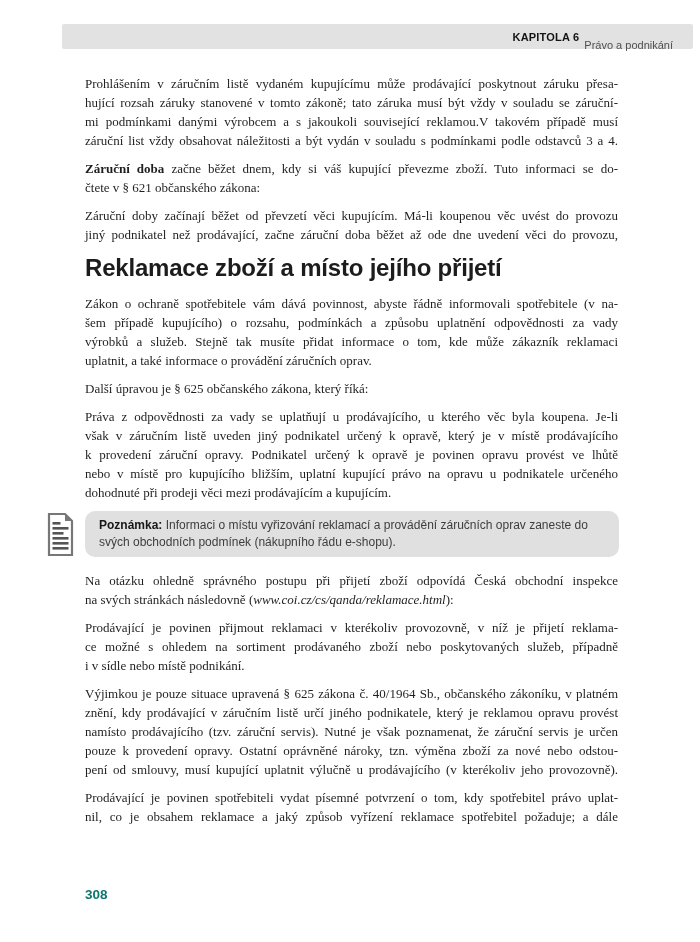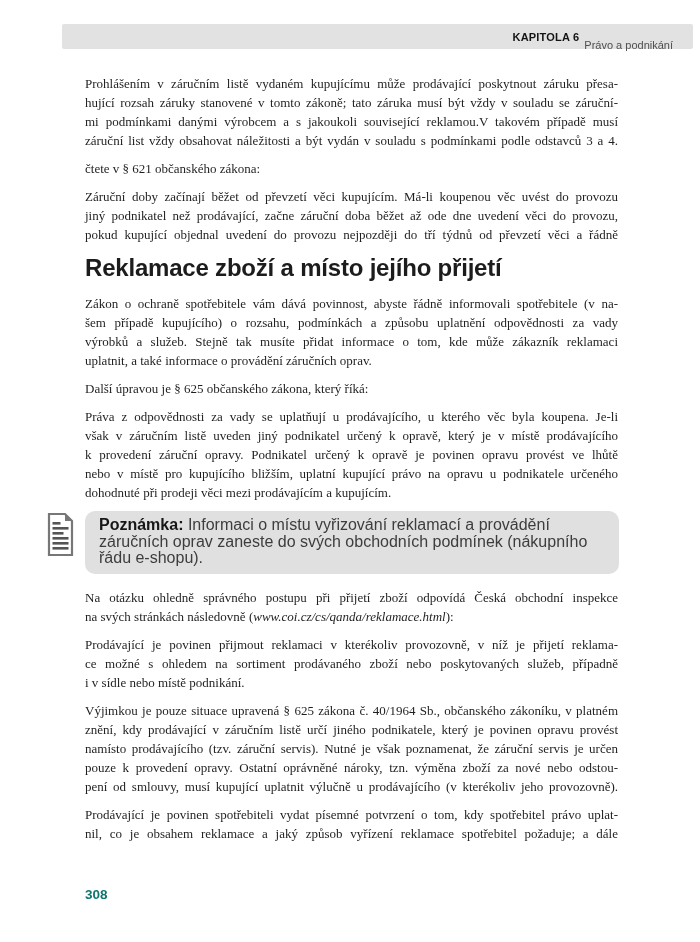--- a/index.html
+++ b/index.html
@@ -58,21 +58,21 @@
   
   .note-row { position: relative; margin: 5px 0 14px 0; }
   .note-box {
     box-sizing: border-box;
     width: 534px;
     min-height: 42px;
     background: #e0e0e0;
     border-radius: 10px;
     padding: 6px 16px 7px 14px;
     font-family: "Liberation Sans", sans-serif;
-    font-size: 16px;
+    font-size: 12px;
     line-height: 16.5px;
     color: #3d3d3d;
   }
   .note-box .note-label { font-weight: bold; color: #161616; }
   .note-icon {
     position: absolute;
     left: -38px; top: 1px;
     width: 27px; height: 45px;
   }
 
@@ -98,27 +98,27 @@
   <div class="body-flow">
 
     <div class="para">
       <div class="ln">Prohlášením v záručním listě vydaném kupujícímu může prodávající poskytnout záruku přesa-</div>
       <div class="ln">hující rozsah záruky stanovené v tomto zákoně; tato záruka musí být vždy v souladu se záruční-</div>
       <div class="ln">mi podmínkami danými výrobcem a s jakoukoli související reklamou.V takovém případě musí</div>
       <div class="ln">záruční list vždy obsahovat náležitosti a být vydán v souladu s podmínkami podle odstavců 3 a 4.</div>
     </div>
 
     <div class="para">
+      <div class="ln"><span class="b">Záruční doba</span><span> začne běžet dnem, kdy si váš kupující převezme zboží. Tuto informaci se do-</span></div>
       <div class="ln last">čtete v § 621 občanského zákona:</div>
     </div>
 
     <div class="para">
       <div class="ln">Záruční doby začínají běžet od převzetí věci kupujícím. Má-li koupenou věc uvést do provozu</div>
       <div class="ln">jiný podnikatel než prodávající, začne záruční doba běžet až ode dne uvedení věci do provozu,</div>
-      <div class="ln">pokud kupující objednal uvedení do provozu nejpozději do tří týdnů od převzetí věci a řádně</div>
     </div>
 
     <h1 class="section-heading">Reklamace zboží a místo jejího přijetí</h1>
 
     <div class="para">
       <div class="ln">Zákon o ochraně spotřebitele vám dává povinnost, abyste řádně informovali spotřebitele (v na-</div>
       <div class="ln">šem případě kupujícího) o rozsahu, podmínkách a způsobu uplatnění odpovědnosti za vady</div>
       <div class="ln">výrobků a služeb. Stejně tak musíte přidat informace o tom, kde může zákazník reklamaci</div>
       <div class="ln last">uplatnit, a také informace o provádění záručních oprav.</div>
     </div>
@@ -159,21 +159,21 @@
     </div>
 
     <div class="para">
       <div class="ln">Prodávající je povinen přijmout reklamaci v kterékoliv provozovně, v níž je přijetí reklama-</div>
       <div class="ln">ce možné s ohledem na sortiment prodávaného zboží nebo poskytovaných služeb, případně</div>
       <div class="ln last">i v sídle nebo místě podnikání.</div>
     </div>
 
     <div class="para">
       <div class="ln">Výjimkou je pouze situace upravená § 625 zákona č. 40/1964 Sb., občanského zákoníku, v platném</div>
-      <div class="ln">znění, kdy prodávající v záručním listě určí jiného podnikatele, který je povinen opravu provést</div>
+      <div class="ln">znění, kdy prodávající v záručním listě určí jiného podnikatele, který je reklamou opravu provést</div>
       <div class="ln">namísto prodávajícího (tzv. záruční servis). Nutné je však poznamenat, že záruční servis je určen</div>
       <div class="ln">pouze k provedení opravy. Ostatní oprávněné nároky, tzn. výměna zboží za nové nebo odstou-</div>
       <div class="ln">pení od smlouvy, musí kupující uplatnit výlučně u prodávajícího (v kterékoliv jeho provozovně).</div>
     </div>
 
     <div class="para">
       <div class="ln">Prodávající je povinen spotřebiteli vydat písemné potvrzení o tom, kdy spotřebitel právo uplat-</div>
       <div class="ln">nil, co je obsahem reklamace a jaký způsob vyřízení reklamace spotřebitel požaduje; a dále</div>
     </div>
 

